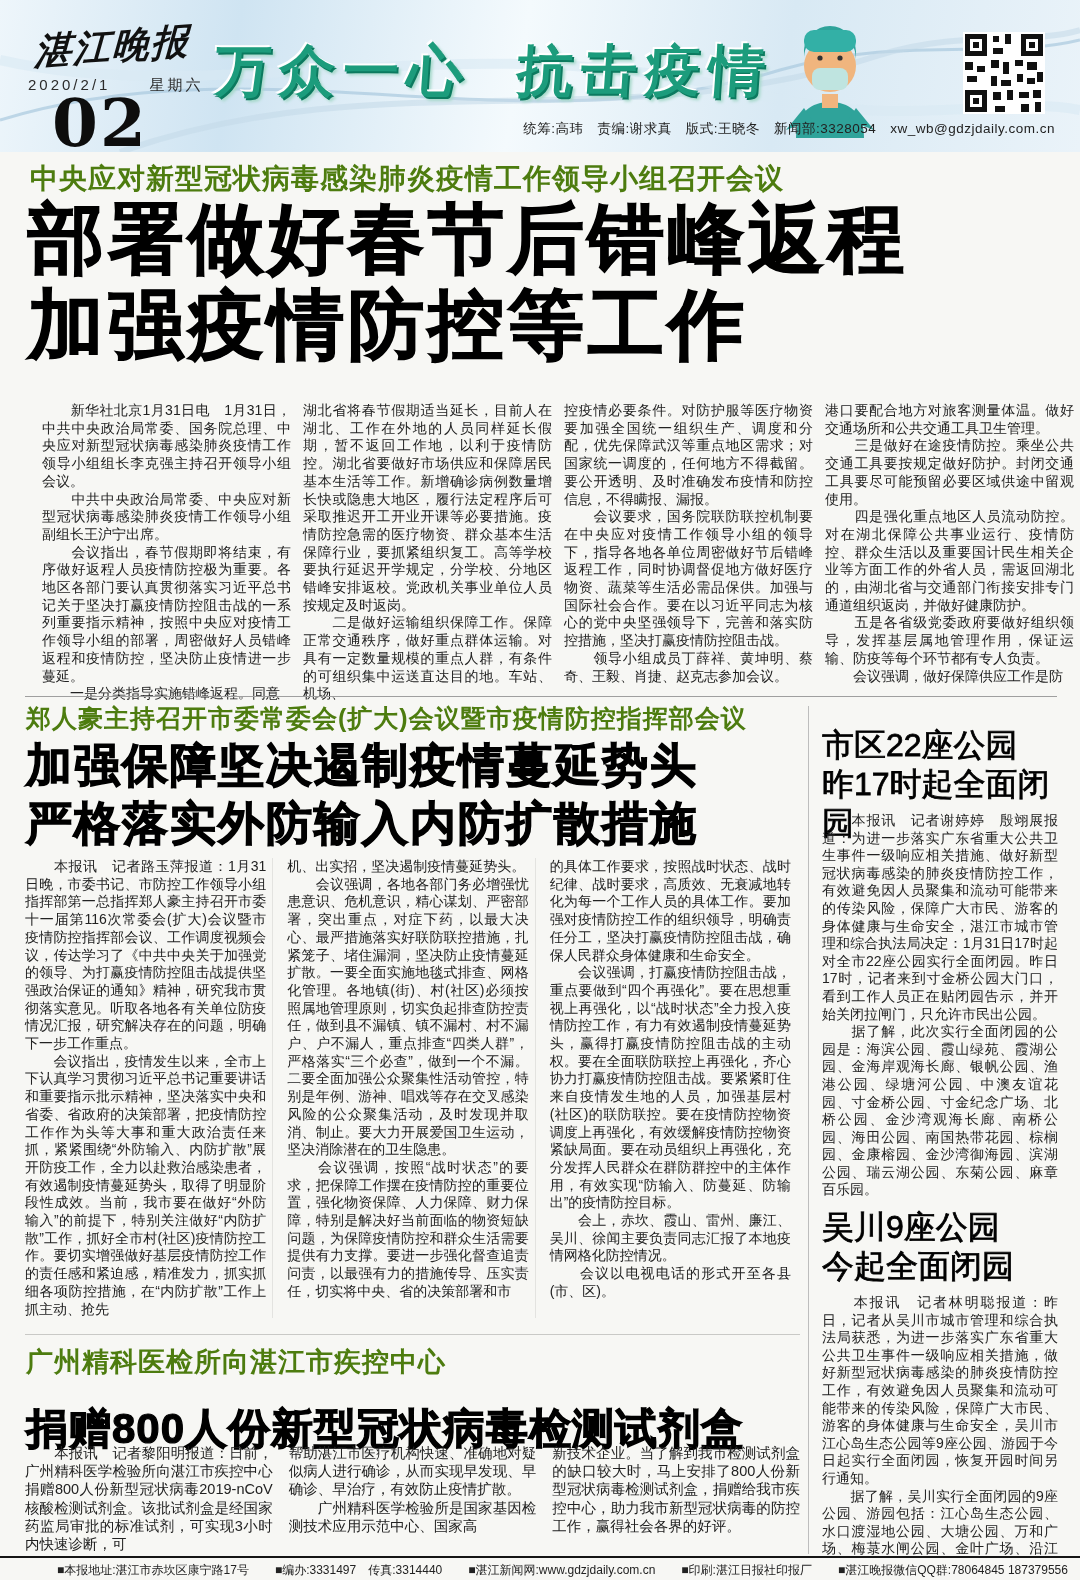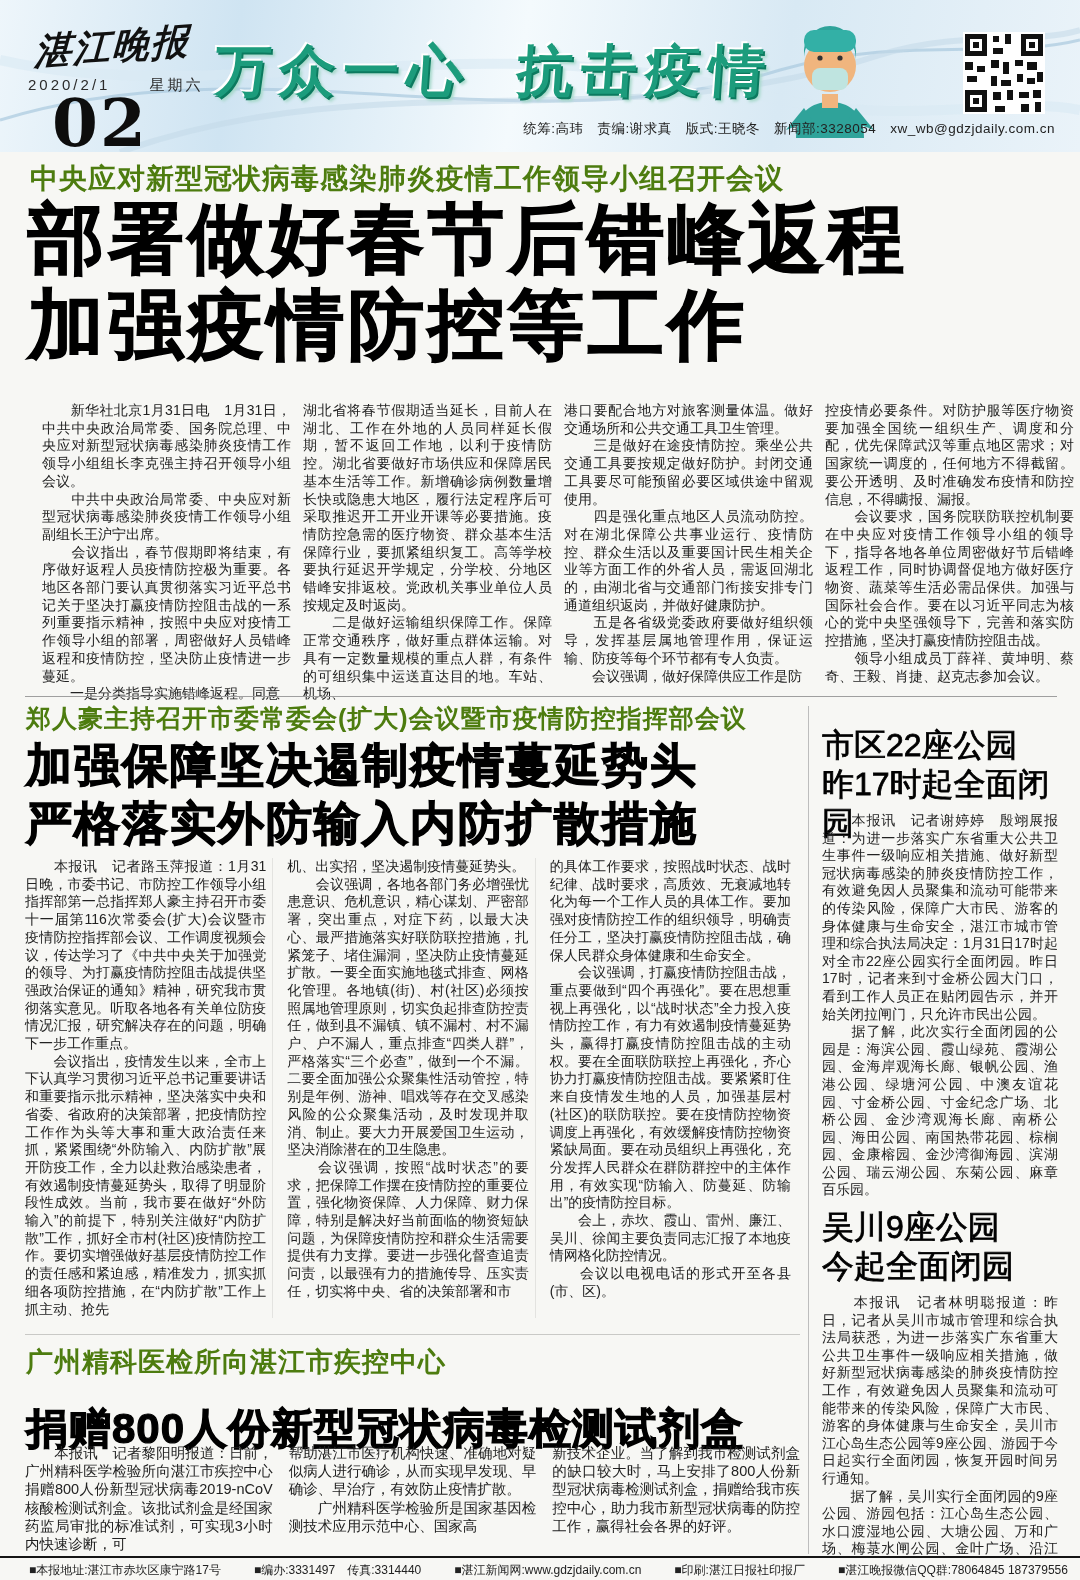--- a/index.html
+++ b/index.html
@@ -68,21 +68,21 @@
   .wc-body{left:822px;top:1294px;width:236px;}
   
   .art3-kicker{left:26px;top:1344px;font-size:27px;}
   .art3-headline{left:26px;top:1378px;width:775px;font-size:42px;line-height:52px;letter-spacing:1px;margin-top:25px;}
   .art3-body{left:25px;top:1444px;width:775px;gap:16px;}
   .art3-body .coltext{flex:1;font-size:14.5px;line-height:18.2px;}
   
   .footer{
     left:0;top:1556px;width:1080px;height:24px;border-top:2px solid #151515;
     display:flex;align-items:center;justify-content:space-between;
-    padding:3px 12px 0 29px;box-sizing:border-box;
+    padding:3px 12px 0 57px;box-sizing:border-box;
     font-size:12px;color:#222;white-space:nowrap;overflow:hidden;background:#f7f7f4;
   }
 </style>
 </head>
 <body>
 
 <div class="abs masthead">
   <svg class="waves" width="1080" height="152" viewBox="0 0 1080 152">
     <path d="M0,120 C260,40 520,150 780,70 C900,35 1000,60 1080,40" fill="none" stroke="#aac9de" stroke-width="3" opacity="0.7"></path>
     <path d="M120,152 C380,60 620,140 880,55 C960,30 1030,45 1080,30" fill="none" stroke="#c3d9e8" stroke-width="6" opacity="0.55"></path>
@@ -156,28 +156,28 @@
   <div>部署做好春节后错峰返程</div>
   <div>加强疫情防控等工作</div>
 </div>
 <div class="abs bodycols art1-body">
   <div class="coltext">　　新华社北京1月31日电　1月31日，中共中央政治局常委、国务院总理、中央应对新型冠状病毒感染肺炎疫情工作领导小组组长李克强主持召开领导小组会议。
 　　中共中央政治局常委、中央应对新型冠状病毒感染肺炎疫情工作领导小组副组长王沪宁出席。
 　　会议指出，春节假期即将结束，有序做好返程人员疫情防控极为重要。各地区各部门要认真贯彻落实习近平总书记关于坚决打赢疫情防控阻击战的一系列重要指示精神，按照中央应对疫情工作领导小组的部署，周密做好人员错峰返程和疫情防控，坚决防止疫情进一步蔓延。
 　　一是分类指导实施错峰返程。同意</div>
   <div class="coltext">湖北省将春节假期适当延长，目前人在湖北、工作在外地的人员同样延长假期，暂不返回工作地，以利于疫情防控。湖北省要做好市场供应和保障居民基本生活等工作。新增确诊病例数量增长快或隐患大地区，履行法定程序后可采取推迟开工开业开课等必要措施。疫情防控急需的医疗物资、群众基本生活保障行业，要抓紧组织复工。高等学校要执行延迟开学规定，分学校、分地区错峰安排返校。党政机关事业单位人员按规定及时返岗。
 　　二是做好运输组织保障工作。保障正常交通秩序，做好重点群体运输。对具有一定数量规模的重点人群，有条件的可组织集中运送直达目的地。车站、机场、</div>
+  <div class="coltext">控疫情必要条件。对防护服等医疗物资要加强全国统一组织生产、调度和分配，优先保障武汉等重点地区需求；对国家统一调度的，任何地方不得截留。要公开透明、及时准确发布疫情和防控信息，不得瞒报、漏报。
+　　会议要求，国务院联防联控机制要在中央应对疫情工作领导小组的领导下，指导各地各单位周密做好节后错峰返程工作，同时协调督促地方做好医疗物资、蔬菜等生活必需品保供。加强与国际社会合作。要在以习近平同志为核心的党中央坚强领导下，完善和落实防控措施，坚决打赢疫情防控阻击战。
+　　领导小组成员丁薛祥、黄坤明、蔡奇、王毅、肖捷、赵克志参加会议。</div>
   <div class="coltext">港口要配合地方对旅客测量体温。做好交通场所和公共交通工具卫生管理。
 　　三是做好在途疫情防控。乘坐公共交通工具要按规定做好防护。封闭交通工具要尽可能预留必要区域供途中留观使用。
 　　四是强化重点地区人员流动防控。对在湖北保障公共事业运行、疫情防控、群众生活以及重要国计民生相关企业等方面工作的外省人员，需返回湖北的，由湖北省与交通部门衔接安排专门通道组织返岗，并做好健康防护。
 　　五是各省级党委政府要做好组织领导，发挥基层属地管理作用，保证运输、防疫等每个环节都有专人负责。
 　　会议强调，做好保障供应工作是防</div>
-  <div class="coltext">控疫情必要条件。对防护服等医疗物资要加强全国统一组织生产、调度和分配，优先保障武汉等重点地区需求；对国家统一调度的，任何地方不得截留。要公开透明、及时准确发布疫情和防控信息，不得瞒报、漏报。
-　　会议要求，国务院联防联控机制要在中央应对疫情工作领导小组的领导下，指导各地各单位周密做好节后错峰返程工作，同时协调督促地方做好医疗物资、蔬菜等生活必需品保供。加强与国际社会合作。要在以习近平同志为核心的党中央坚强领导下，完善和落实防控措施，坚决打赢疫情防控阻击战。
-　　领导小组成员丁薛祥、黄坤明、蔡奇、王毅、肖捷、赵克志参加会议。</div>
 </div>
 
 <div class="abs rule-h" style="left:25px;top:696px;width:1032px;"></div>
 <div class="abs rule-v" style="left:808px;top:706px;height:848px;"></div>
 
 <div class="abs kicker art2-kicker">郑人豪主持召开市委常委会(扩大)会议暨市疫情防控指挥部会议</div>
 <div class="abs headline art2-headline">
   <div>加强保障坚决遏制疫情蔓延势头</div>
   <div>严格落实外防输入内防扩散措施</div>
 </div>

